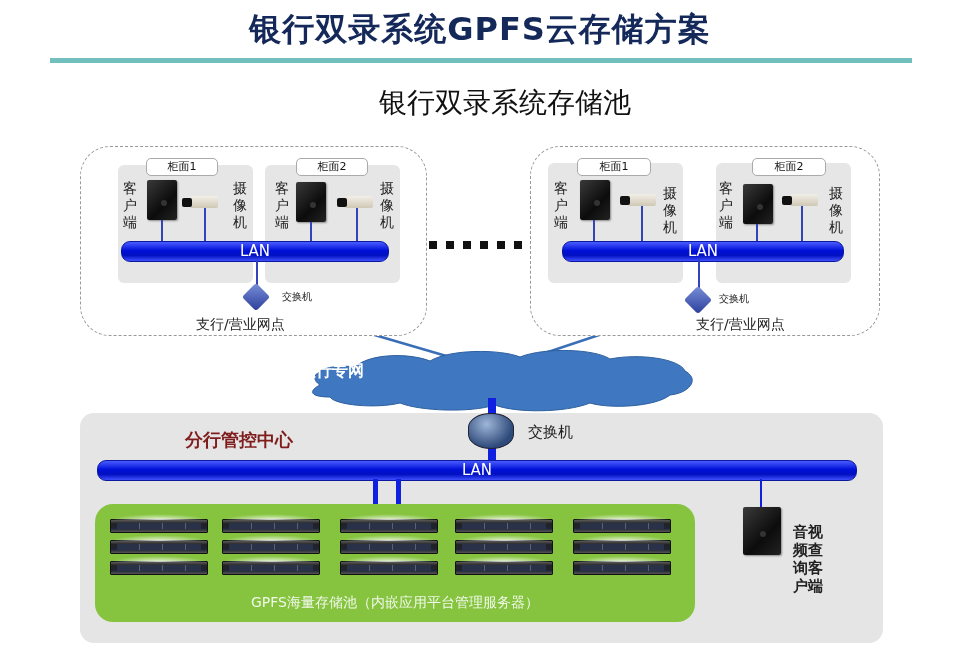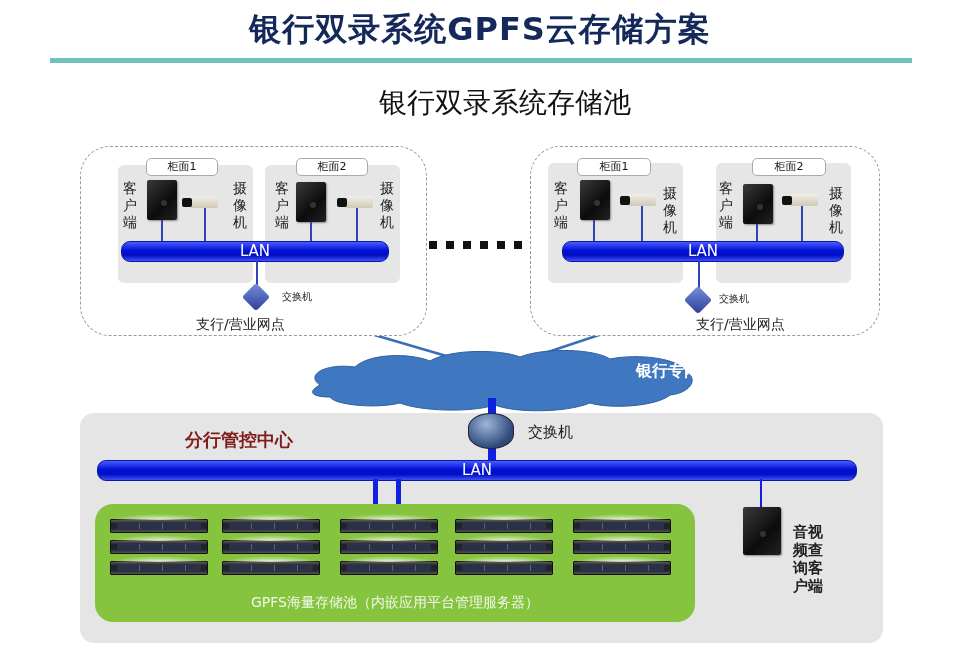--- a/index.html
+++ b/index.html
@@ -88,21 +88,21 @@
 <div class="abs vline" style="left:801px;top:206px;height:36px;"></div>
 <div class="abs lan" style="left:562px;top:241px;width:280px;height:19px;line-height:19px;">LAN</div>
 <div class="abs vline" style="left:698px;top:260px;height:30px;"></div>
 <div class="abs switch-small" style="left:688px;top:290px;"></div>
 <div class="abs small-label" style="left:719px;top:292px;">交换机</div>
 <div class="abs branch-label" style="left:696px;top:316px;">支行/营业网点</div>
 
 <svg class="abs" style="left:300px;top:345px;" width="400" height="70">
   <path d="M20,40 C5,30 25,18 55,22 C70,8 110,8 130,16 C150,4 200,4 220,12 C245,2 295,4 310,14 C340,8 380,14 385,26 C400,34 390,48 370,50 C355,62 310,64 290,58 C265,68 215,68 195,60 C170,68 120,66 100,58 C75,64 35,60 30,52 C10,52 8,46 20,40 Z" fill="#3f78c0" stroke="#2d5f9f" stroke-width="1"></path>
 </svg>
-<div class="abs" style="left:300px;width:400px;top:361px;text-align:right;font-size:16px;color:#fff;font-weight:bold;">银行专网</div>
+<div class="abs" style="left:300px;width:400px;top:361px;text-align:left;font-size:16px;color:#fff;font-weight:bold;">银行专网</div>
 
 <div id="center" class="abs" style="left:80px;top:413px;width:803px;height:230px;"></div>
 <div class="abs" style="left:488px;top:398px;width:8px;height:68px;background:#1020e0;"></div>
 <div class="abs" style="left:468px;top:413px;width:44px;height:34px;border-radius:50%/40%;background:radial-gradient(ellipse at 40% 30%,#9fb6d8,#2e4a7a 70%);border:1px solid #223;"></div>
 <div class="abs" style="left:528px;top:423px;font-size:15px;color:#222;">交换机</div>
 <div class="abs" style="left:185px;top:428px;font-size:18px;font-weight:bold;color:#7f1d1d;">分行管控中心</div>
 <div class="abs lan" style="left:97px;top:460px;width:758px;height:19px;line-height:19px;">LAN</div>
 <div class="abs" style="left:373px;top:479px;width:5px;height:26px;background:#1020e0;"></div>
 <div class="abs" style="left:396px;top:479px;width:5px;height:26px;background:#1020e0;"></div>
 <div class="abs" style="left:760px;top:479px;width:2px;height:32px;background:#1020e0;"></div>

